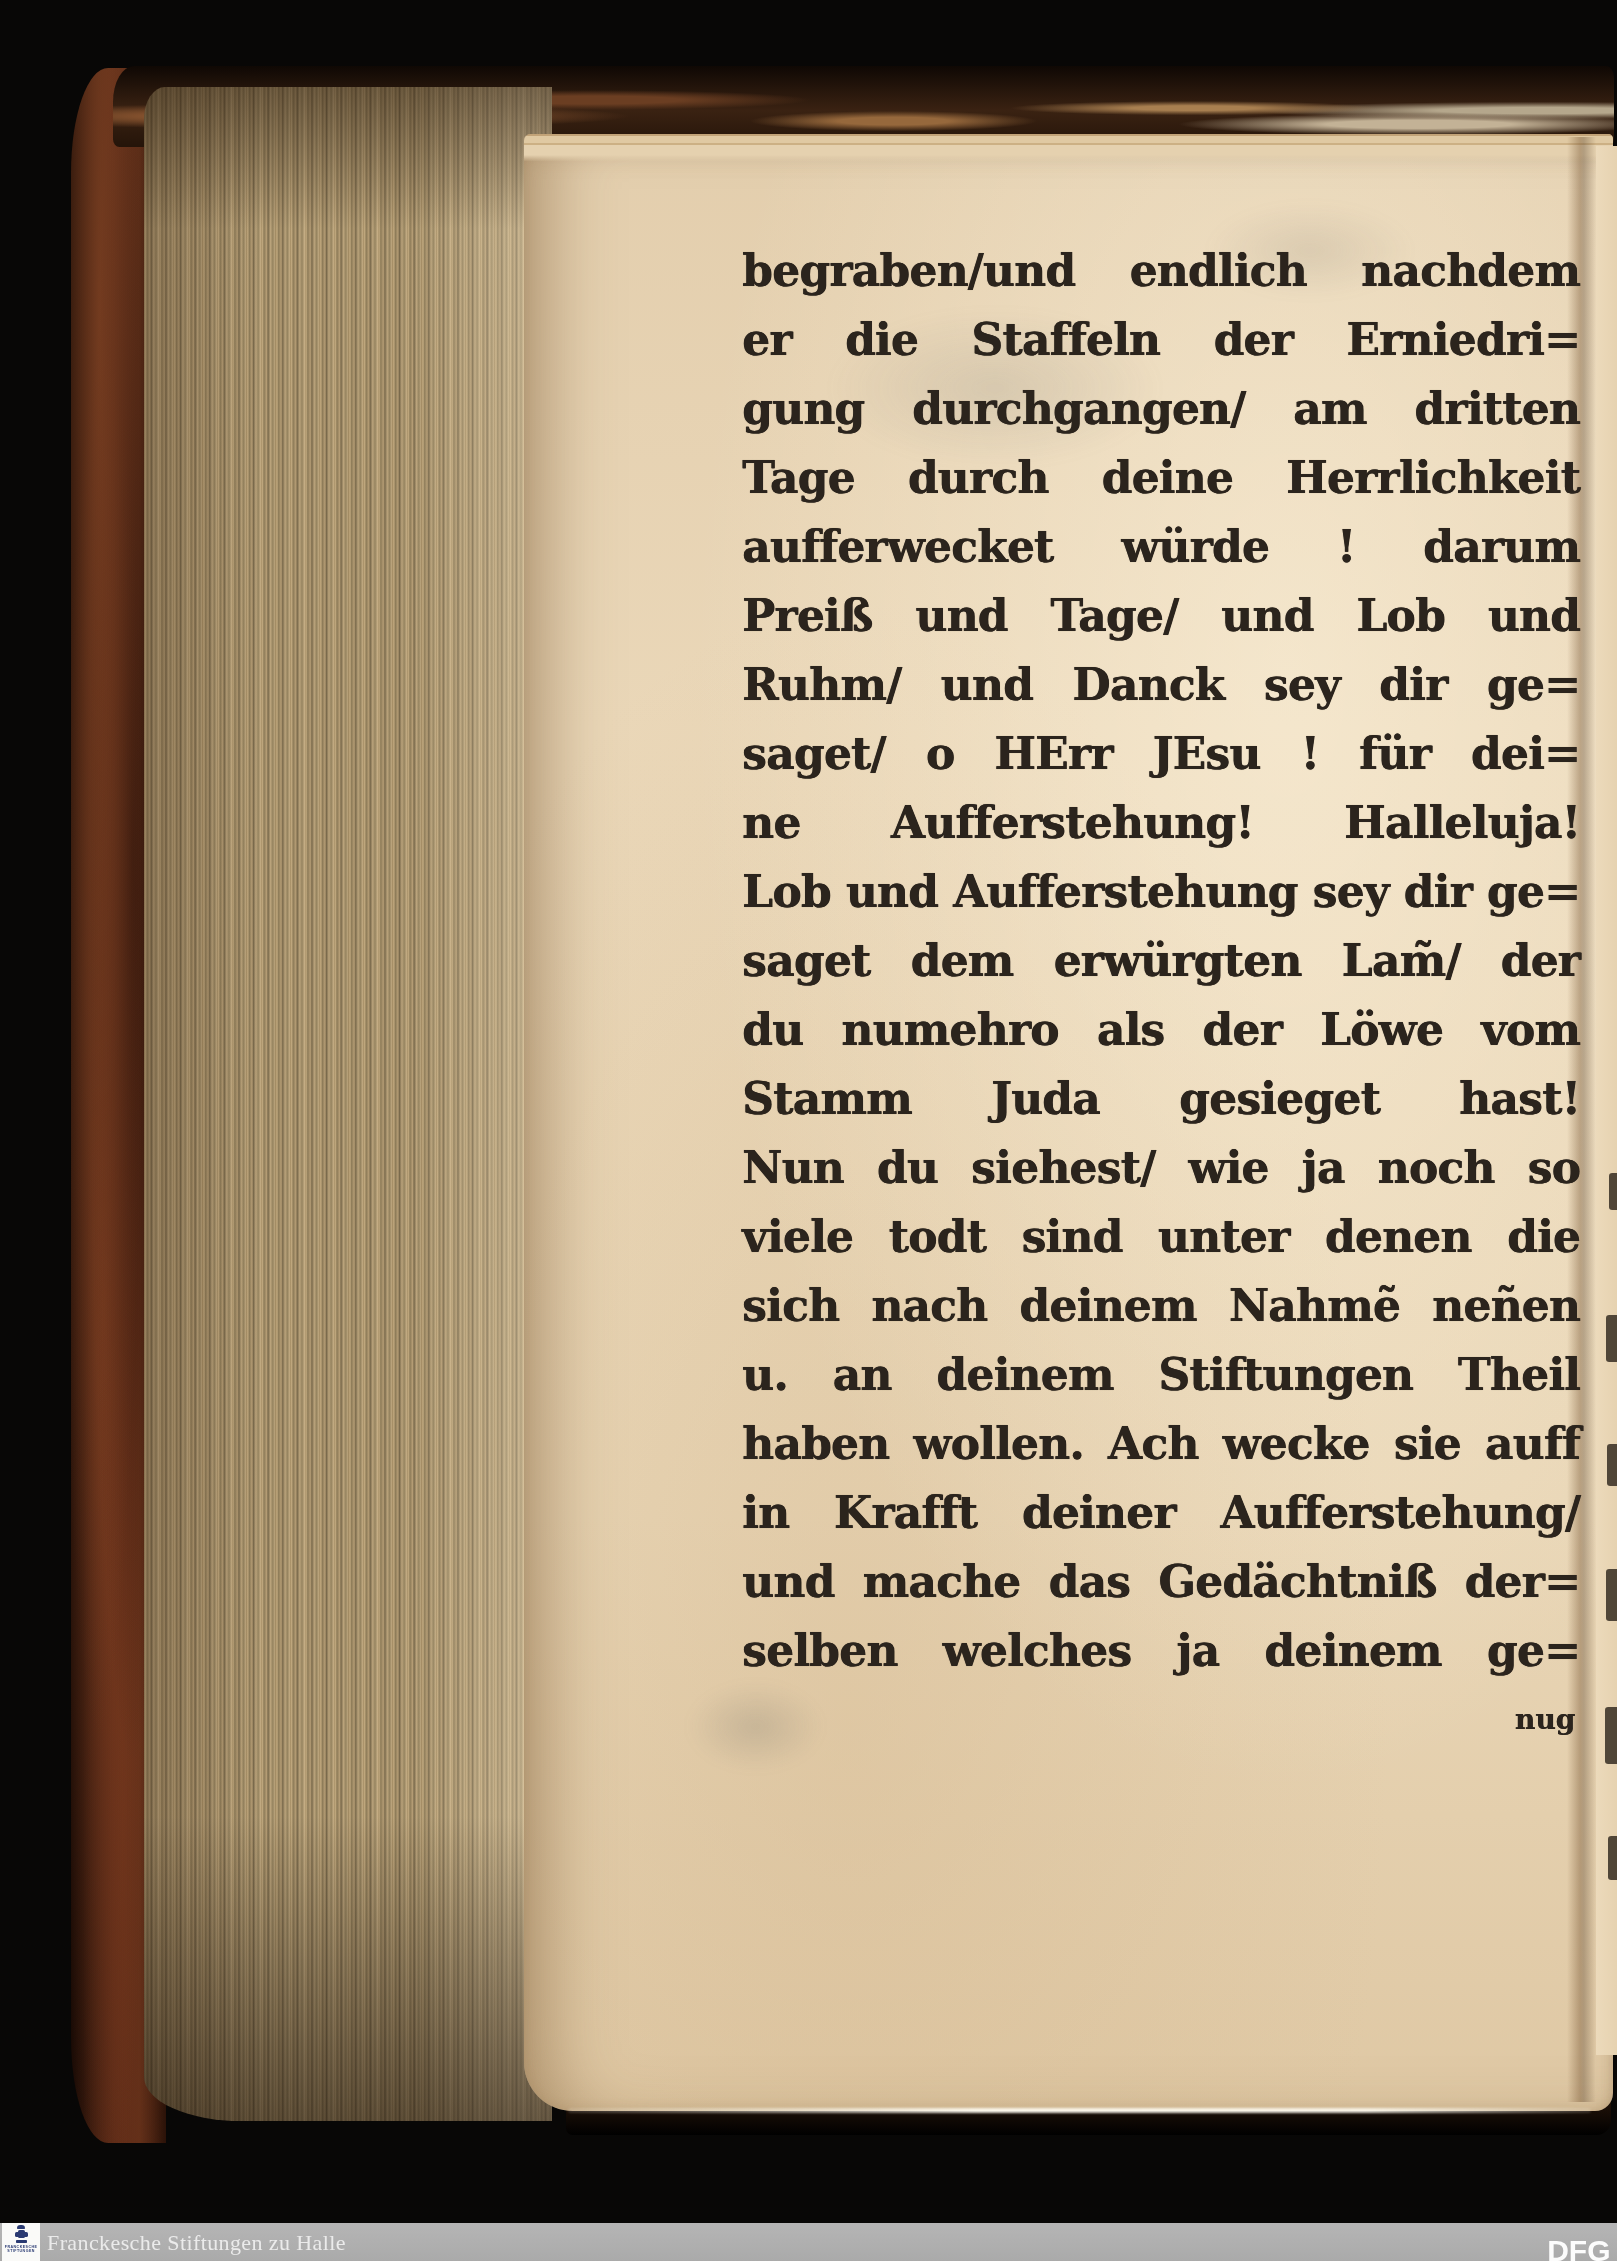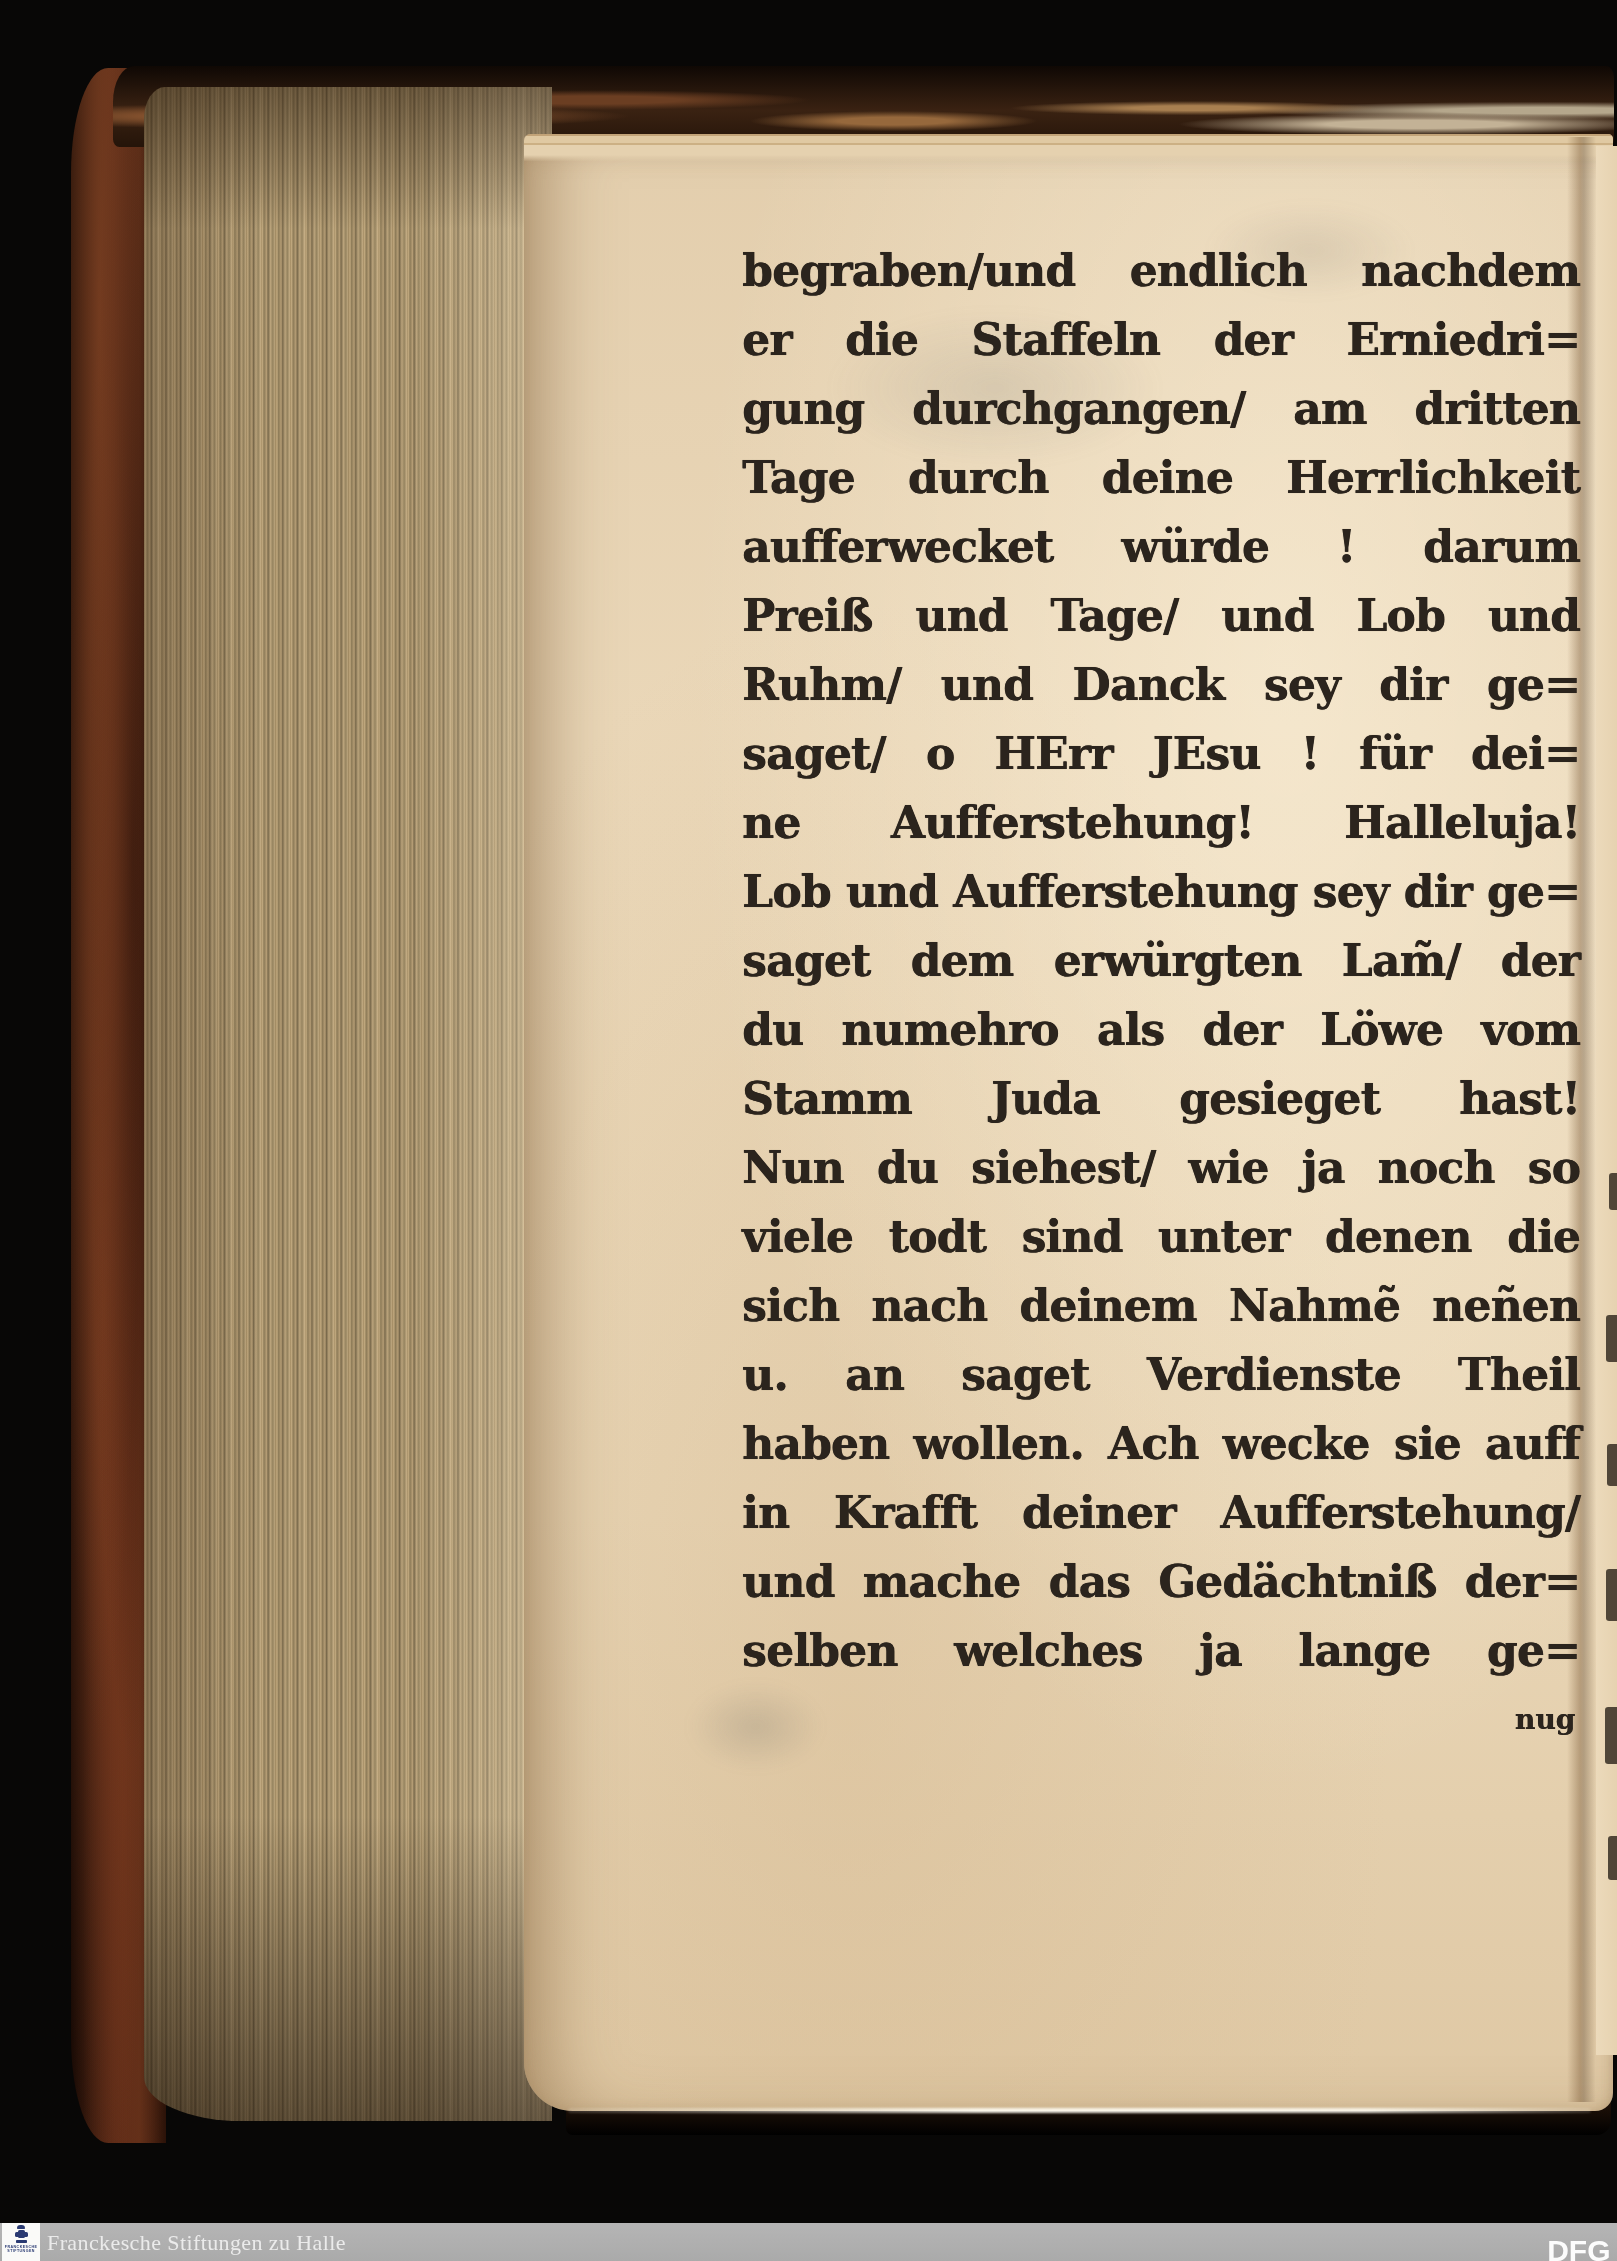--- a/index.html
+++ b/index.html
@@ -200,25 +200,25 @@
     <div class="text-line">Ruhm/ und Danck sey dir ge=</div>
     <div class="text-line">saget/ o HErr JEsu ! für dei=</div>
     <div class="text-line">ne Aufferstehung! Halleluja!</div>
     <div class="text-line">Lob und Aufferstehung sey dir ge=</div>
     <div class="text-line">saget dem erwürgten Lam̃/ der</div>
     <div class="text-line">du numehro als der Löwe vom</div>
     <div class="text-line">Stamm Juda gesieget hast!</div>
     <div class="text-line">Nun du siehest/ wie ja noch so</div>
     <div class="text-line">viele todt sind unter denen die</div>
     <div class="text-line">sich nach deinem Nahmẽ neñen</div>
-    <div class="text-line">u. an saget Verdienste Theil</div>
+    <div class="text-line">u. an deinem Stiftungen Theil</div>
     <div class="text-line">haben wollen. Ach wecke sie auff</div>
     <div class="text-line">in Krafft deiner Aufferstehung/</div>
     <div class="text-line">und mache das Gedächtniß der=</div>
-    <div class="text-line">selben welches ja lange ge=</div>
+    <div class="text-line">selben welches ja deinem ge=</div>
     <div class="catchword-line">nug</div>
   </div>
 </div>
 
 <div class="footer-bar">
   <div class="logo-box">
     <div class="logo-emblem">
       <div class="cap"></div>
         <div class="body"></div>
       <div class="wing-l"></div>

